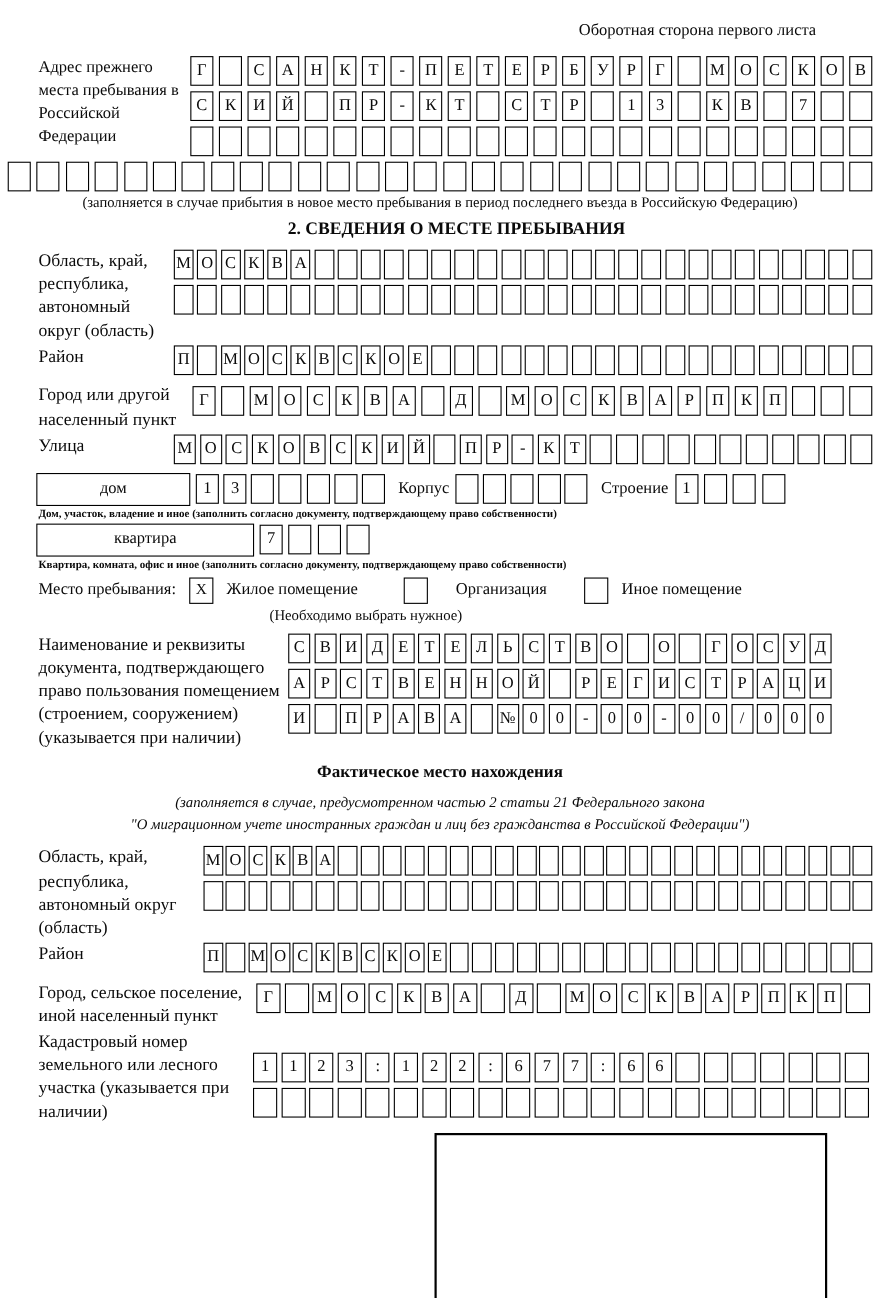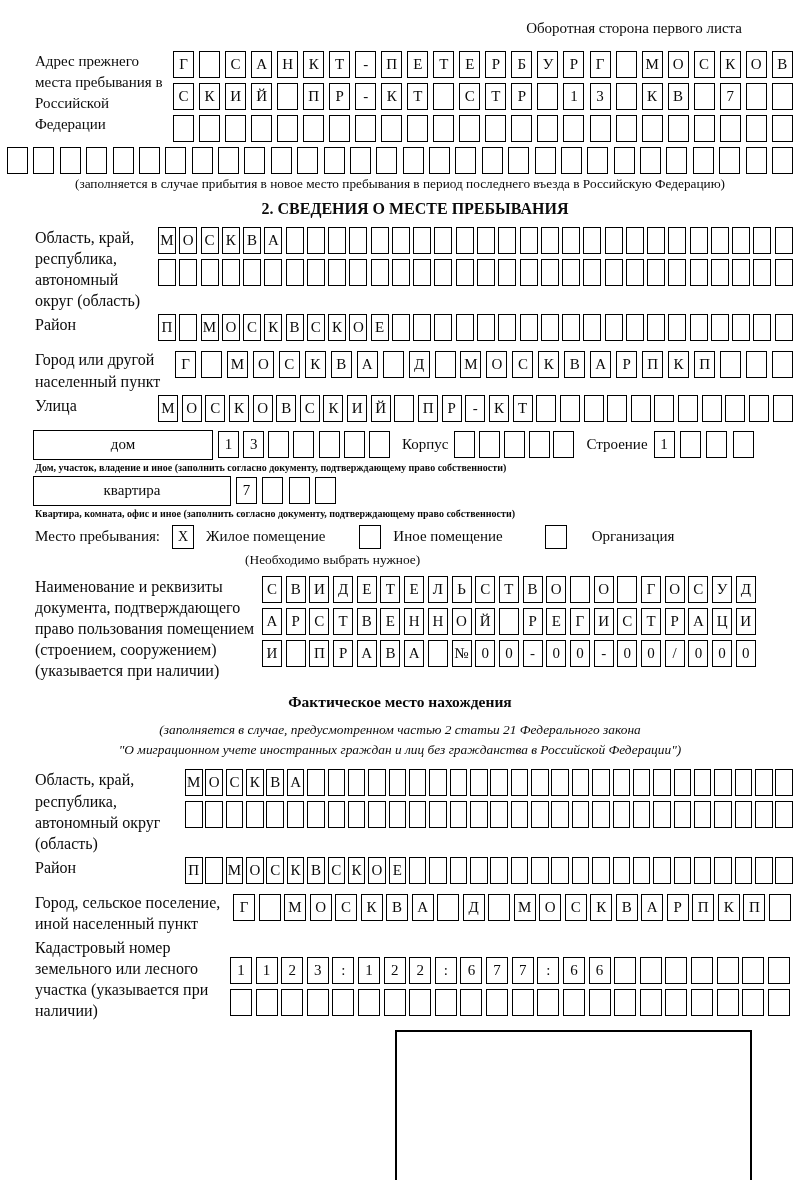--- a/index.html
+++ b/index.html
@@ -39,21 +39,21 @@
   .field{display:flex;margin-left:35px;margin-bottom:3px;}
   .flabel{flex:0 0 auto;font-size:16px;line-height:1.32;}
   .lw123{width:123px;} .lw140{width:140px;} .lw227{width:227px;}
   .lw150{width:150px;} .lw198{width:198px;} .lw195{width:195px;}
 
   .house-row{display:flex;align-items:center;margin:3px 0 2px 33px;}
   .namebox{
     box-sizing:border-box;border:1.7px solid #000;height:30px;
     display:flex;align-items:center;justify-content:center;font-size:15px;
   }
-  .house-box{width:180px;} .apt-box{width:198px;}
+  .house-box{width:140px;} .apt-box{width:198px;}
   .inline-cells{margin:0 0 0 5px;}
   .small-label{font-size:15px;margin:0 6px 0 12px;}
 
   .check-row{display:flex;align-items:center;margin:6px 0 3px 35px;font-size:15px;}
   .check-opt{display:flex;align-items:center;}
   .checkbox{
     box-sizing:border-box;width:22px;height:24px;border:1.7px solid #000;
     display:flex;align-items:center;justify-content:center;font-size:14px;
     margin:0 12px 0 12px;
   }
@@ -397,26 +397,26 @@
 </div>
 <div class="caption-left">Квартира, комната, офис и иное (заполнить согласно документу, подтверждающему право собственности)</div>
 
 <div class="check-row">
   <span>Место пребывания:</span>
   <span class="check-opt">
     <span class="checkbox">X</span>
     <span>Жилое помещение</span>
   </span>
   <span class="check-opt" style="margin-left:14px">
+    <span class="checkbox" style="margin-left:28px;margin-right:25px"></span>
+    <span>Организация</span>
+  </span>
+  <span class="check-opt" style="margin-left:14px">
     <span class="checkbox" style="margin-left:20px"></span>
     <span>Иное помещение</span>
-  </span>
-  <span class="check-opt" style="margin-left:14px">
-    <span class="checkbox" style="margin-left:28px;margin-right:25px"></span>
-    <span>Организация</span>
   </span>
 </div>
 <div class="note-center">(Необходимо выбрать нужное)</div>
 
 <div class="field">
   <div class="flabel lw227">Наименование и реквизиты документа, подтверждающего право пользования помещением (строением, сооружением) (указывается при наличии)</div>
   <div>
     <div class="cellrow cells-21d">
         <div class="cell">С</div>
         <div class="cell">В</div>

